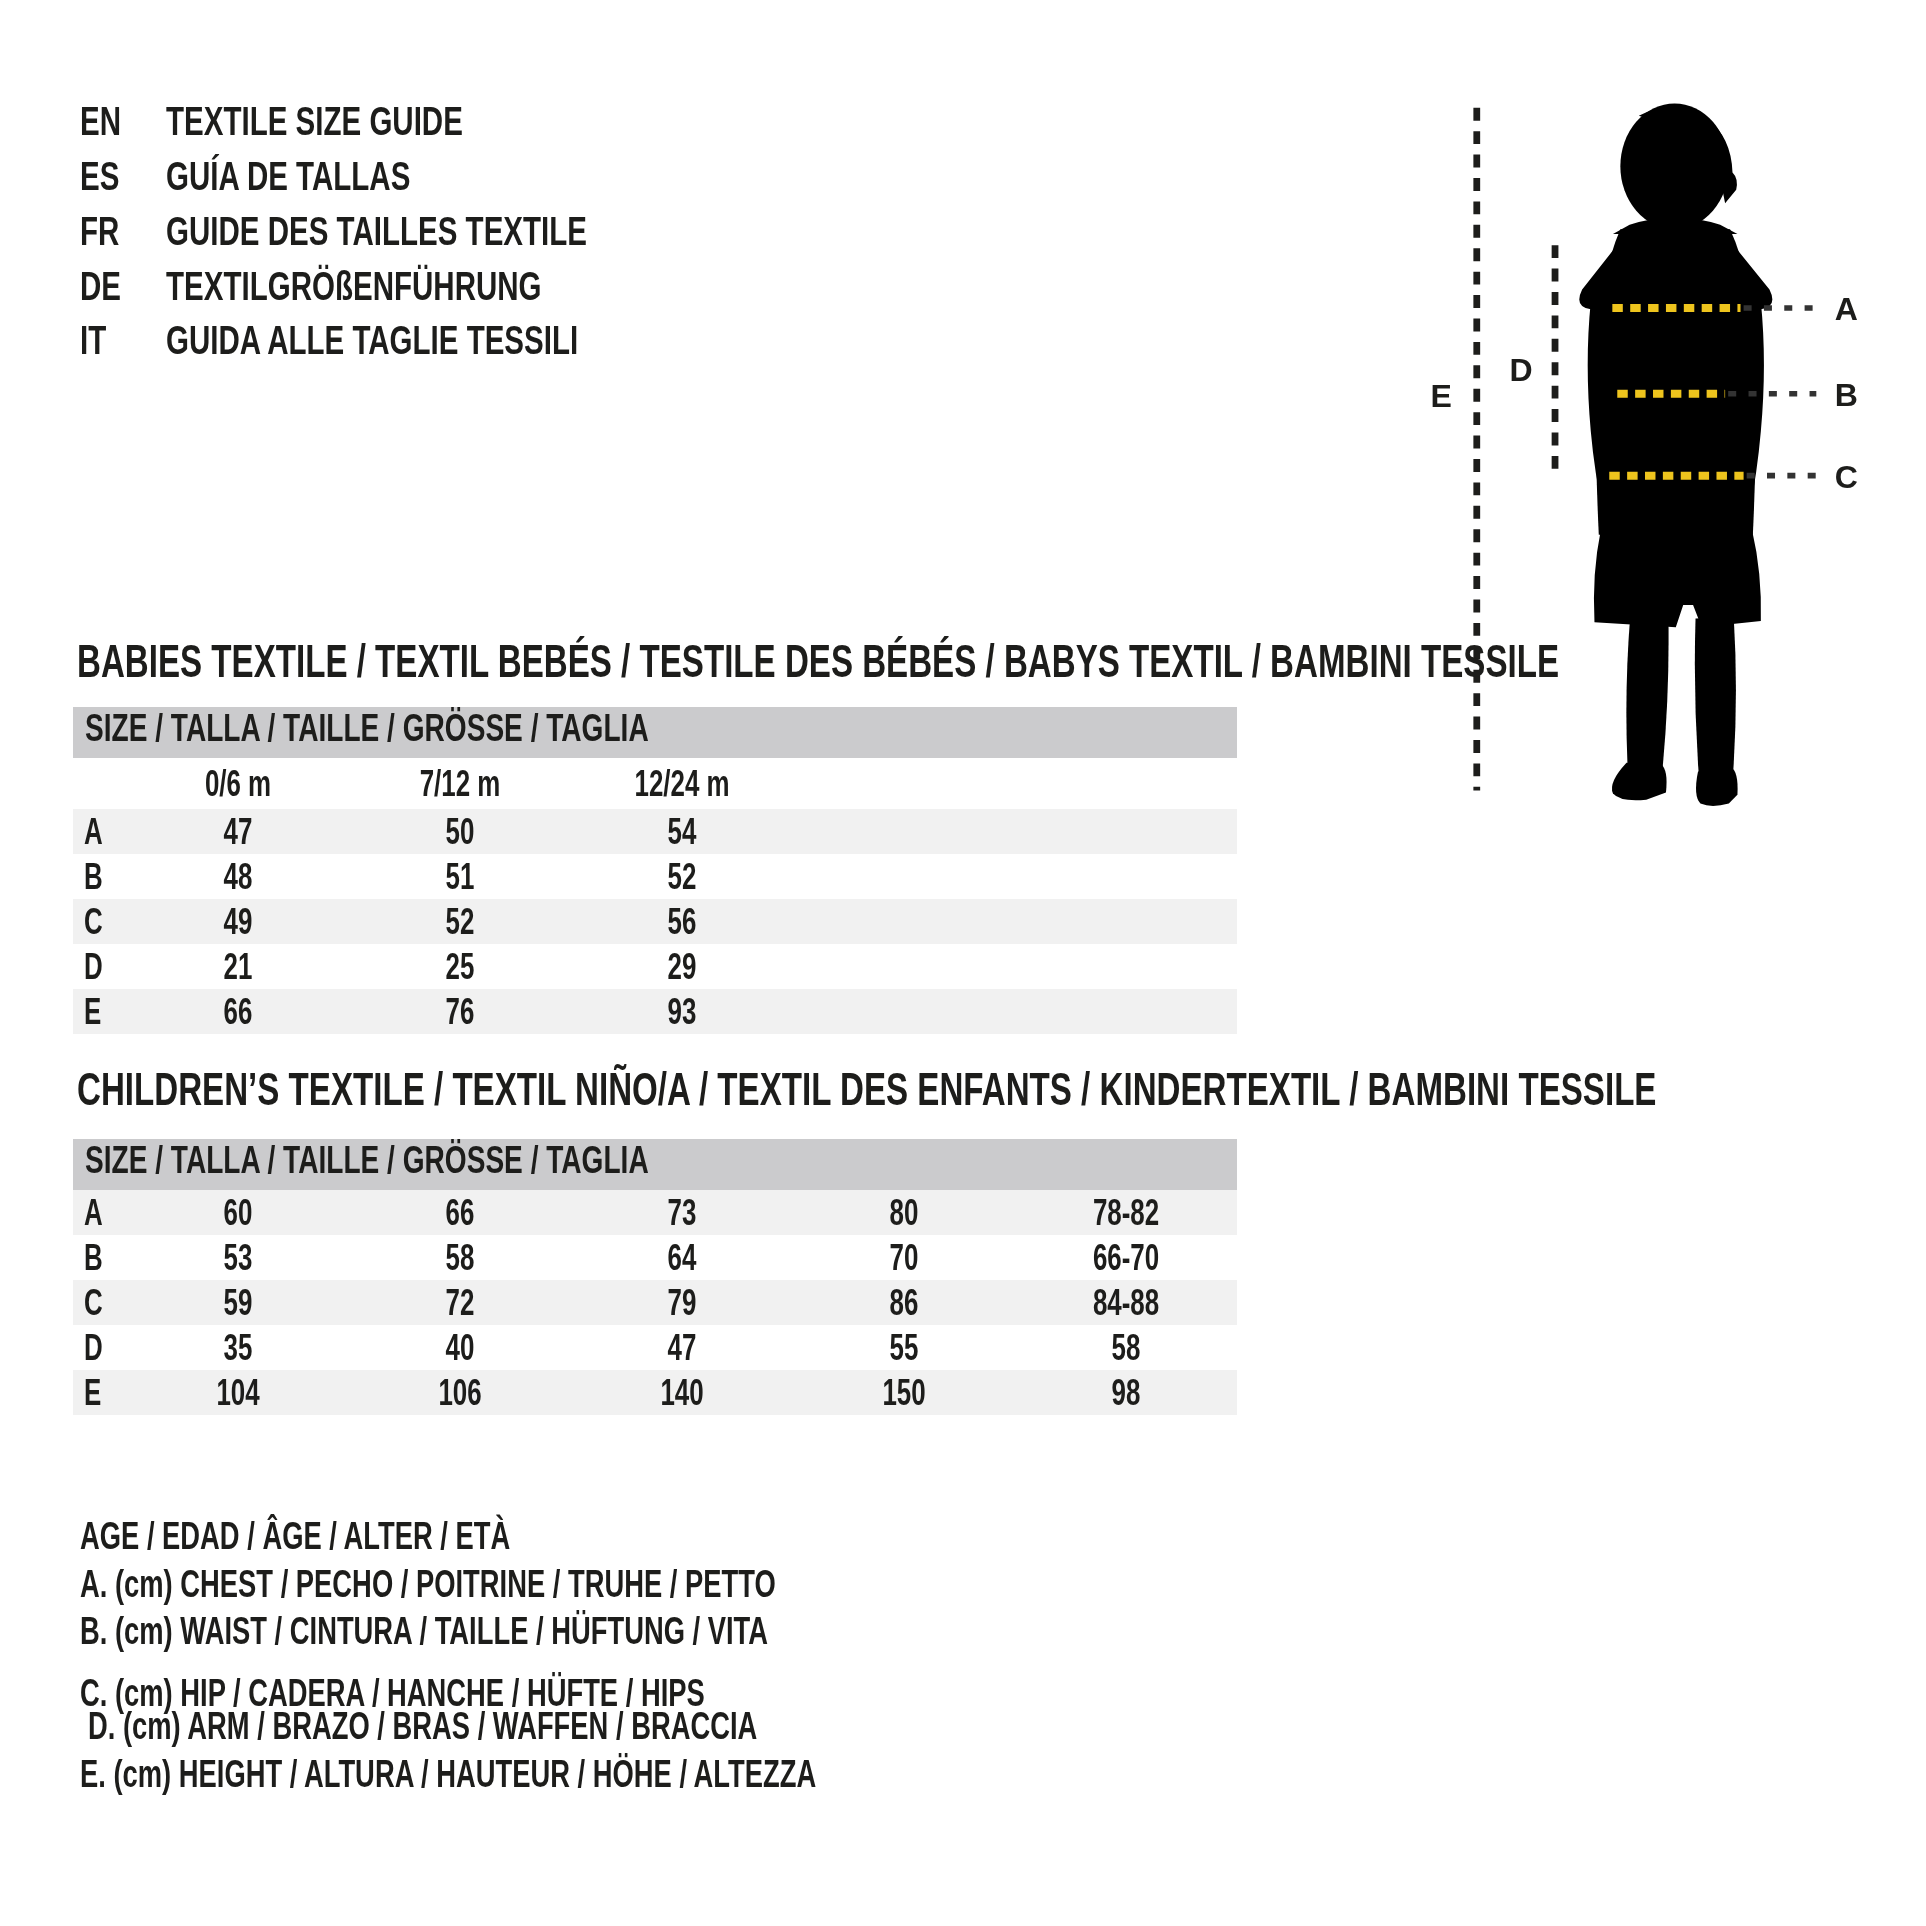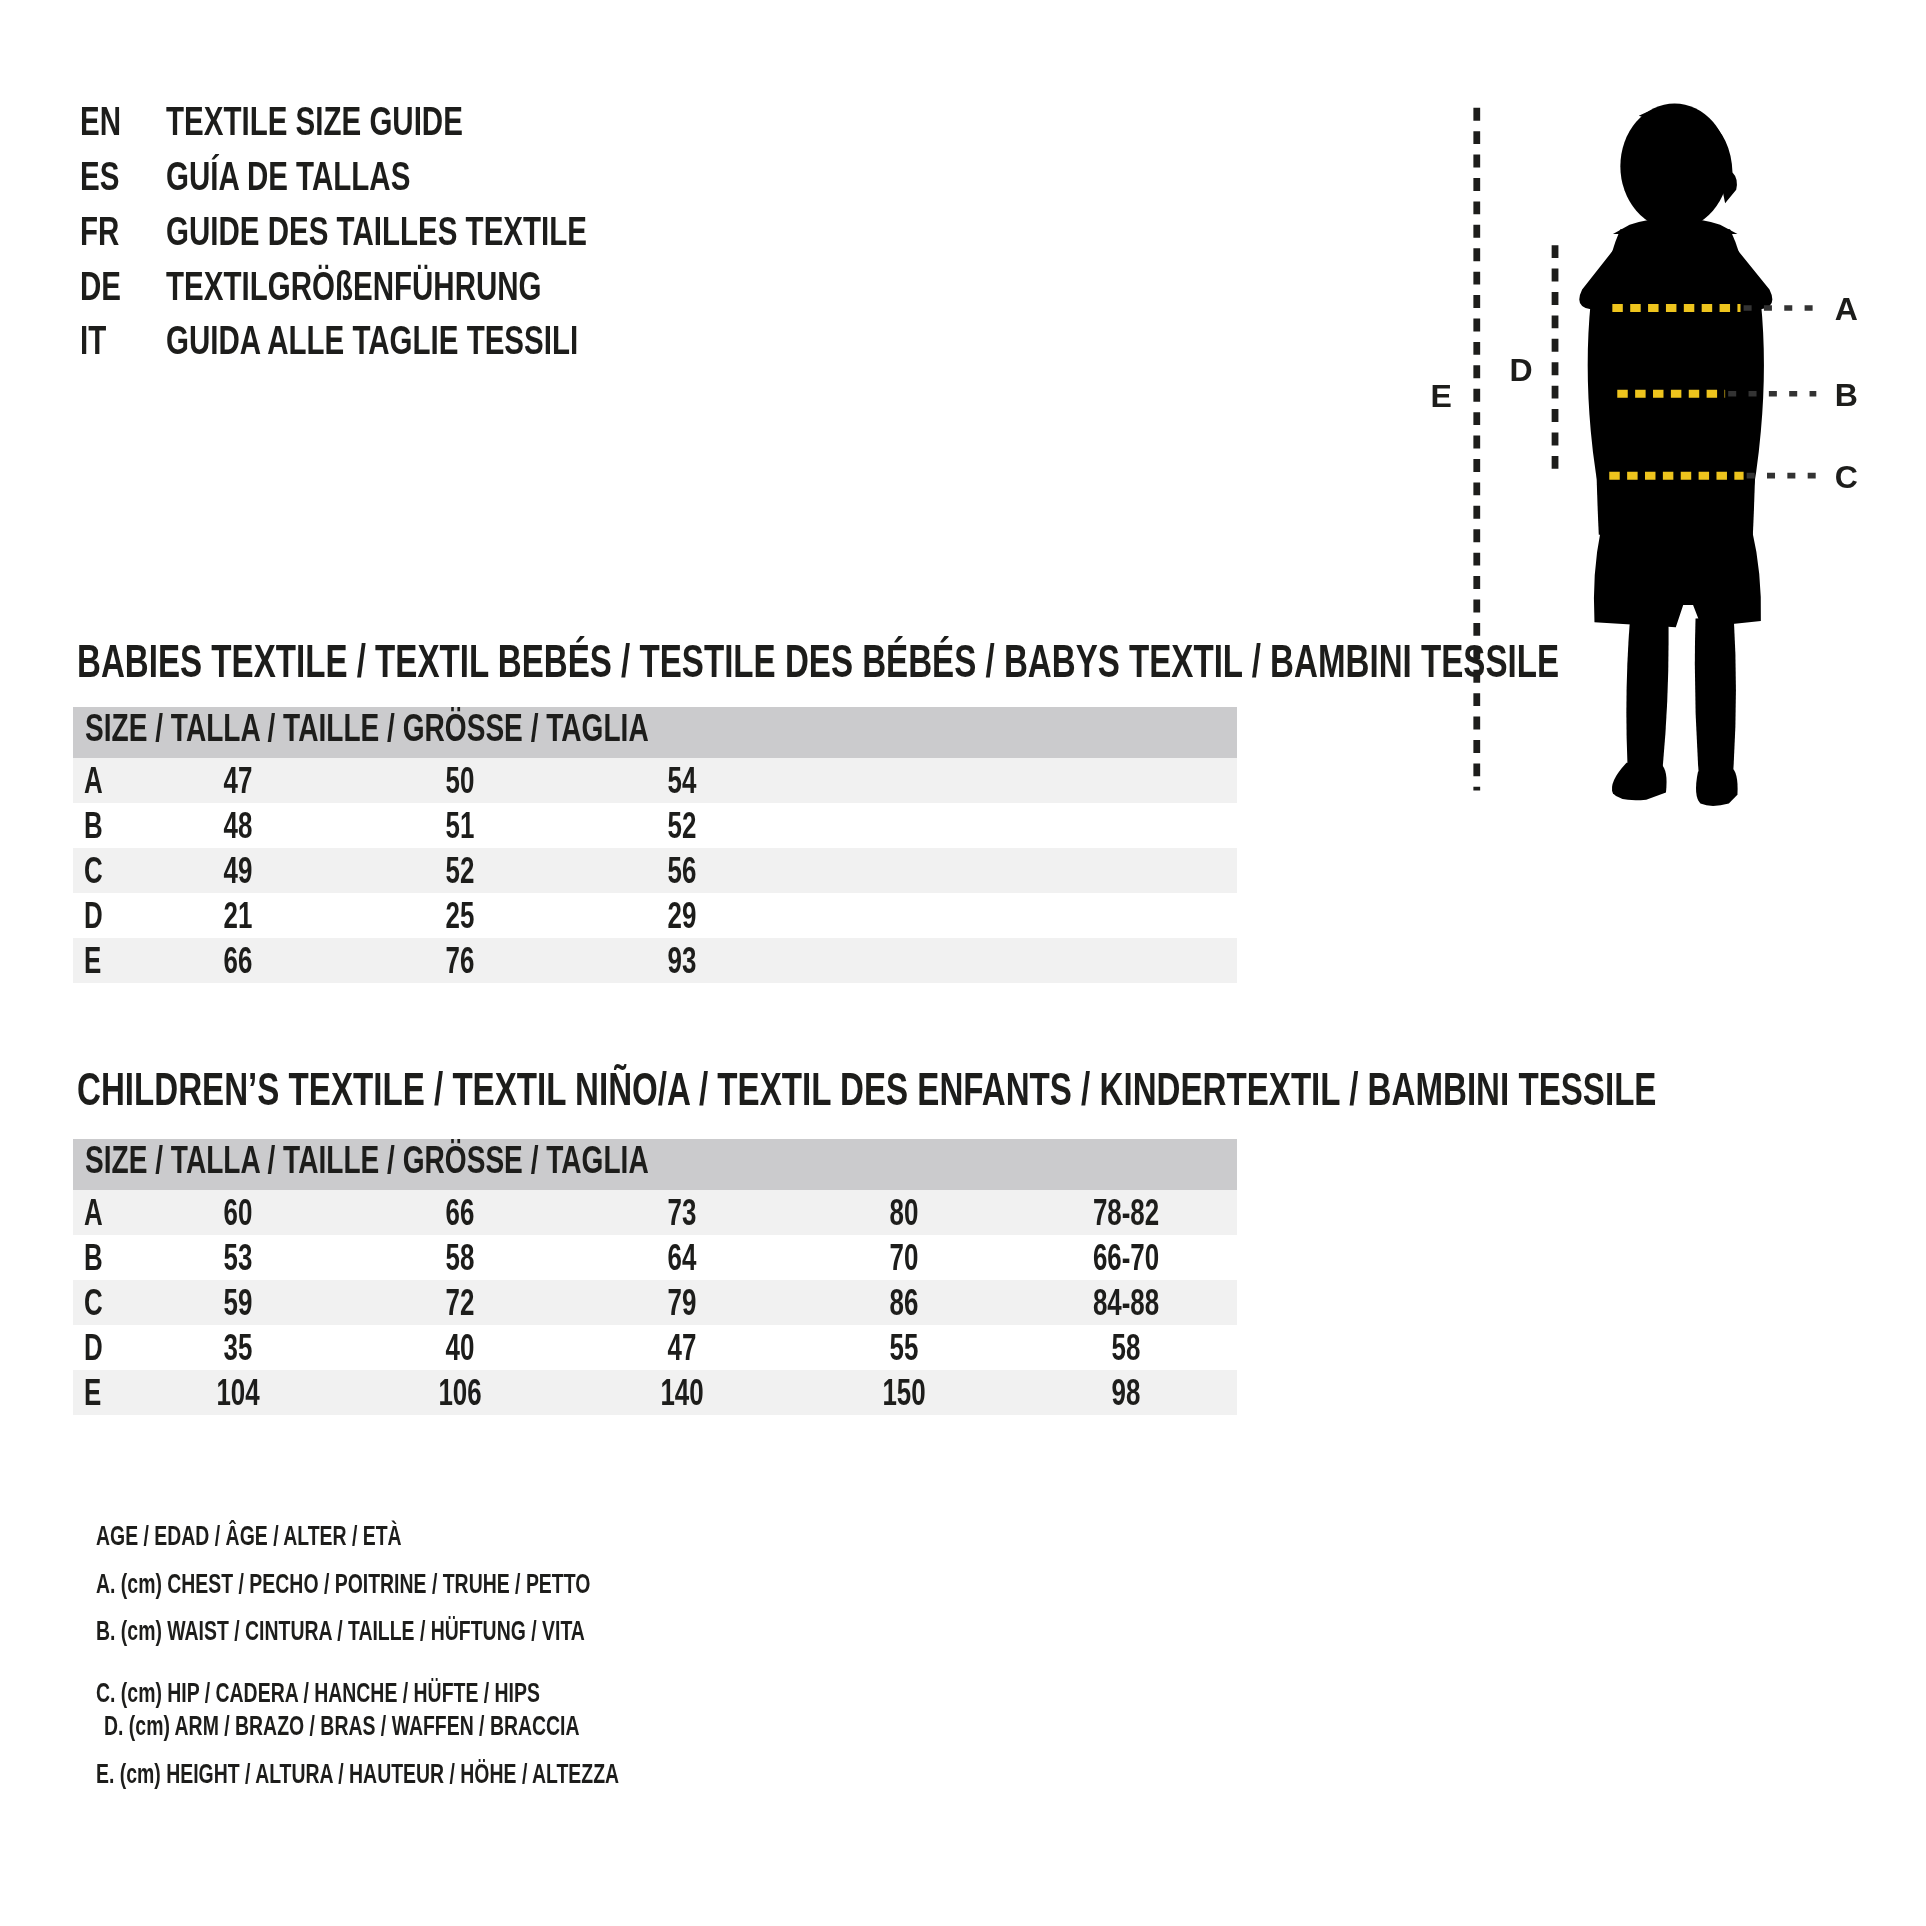--- a/index.html
+++ b/index.html
@@ -27,21 +27,21 @@
   #babies-table{top:707px;}
   #children-table{top:1139px;}
   .size-bar{height:51px;background:#cbcbcd;font-size:39px;line-height:41px;padding-left:12px;box-sizing:border-box;}
   .thead-row{height:51px;display:flex;align-items:center;}
   .trow{height:45px;display:flex;align-items:center;}
   .trow.stripe{background:#f1f1f1;}
   .tlabel{width:54px;padding-left:10.5px;box-sizing:border-box;font-size:36px;line-height:36px;}
   .tcell{width:222px;text-align:center;font-size:36px;line-height:36px;}
 
   
-  .legend-row{position:absolute;left:96px;font-size:27px;line-height:35px;white-space:nowrap;}
+  .legend-row{position:absolute;left:80px;font-size:38px;line-height:35px;white-space:nowrap;}
   #leg0{top:1519px;} #leg1{top:1567px;} #leg2{top:1614px;text-decoration:underline;}
   #leg3{top:1662px;margin-top:14px;} #leg4{top:1709px;margin-left:8px;} #leg5{top:1757px;text-align:right;}
 
   
   #figure-wrap{position:absolute;left:1417px;top:86px;width:509px;height:746px;}
   #figure-wrap svg{display:block;}
   .fig-label{font-family:"Liberation Sans",sans-serif;font-weight:bold;font-size:52px;fill:#1d1d1b;}
 </style>
 </head>
 <body>
@@ -127,20 +127,26 @@
 </div>
 
 <div class="section-title" id="babies-title">
   <span class="cond">BABIES TEXTILE / TEXTIL BEBÉS / TESTILE DES BÉBÉS / BABYS TEXTIL / BAMBINI TESSILE</span>
 </div>
 
 <div class="size-table" id="babies-table">
   <div class="size-bar">
     <span class="cond">SIZE / TALLA / TAILLE / GRÖSSE / TAGLIA</span>
   </div>
+  <div class="thead-row">
+    <div class="tlabel"></div>
+    <div class="tcell"><span class="cond center">0/6 m</span></div>
+    <div class="tcell"><span class="cond center">7/12 m</span></div>
+    <div class="tcell"><span class="cond center">12/24 m</span></div>
+  </div>
   <div class="trow stripe">
     <div class="tlabel"><span class="cond">A</span></div>
     <div class="tcell"><span class="cond center">47</span></div>
     <div class="tcell"><span class="cond center">50</span></div>
     <div class="tcell"><span class="cond center">54</span></div>
   </div>
   <div class="trow">
     <div class="tlabel"><span class="cond">B</span></div>
     <div class="tcell"><span class="cond center">48</span></div>
     <div class="tcell"><span class="cond center">51</span></div>

